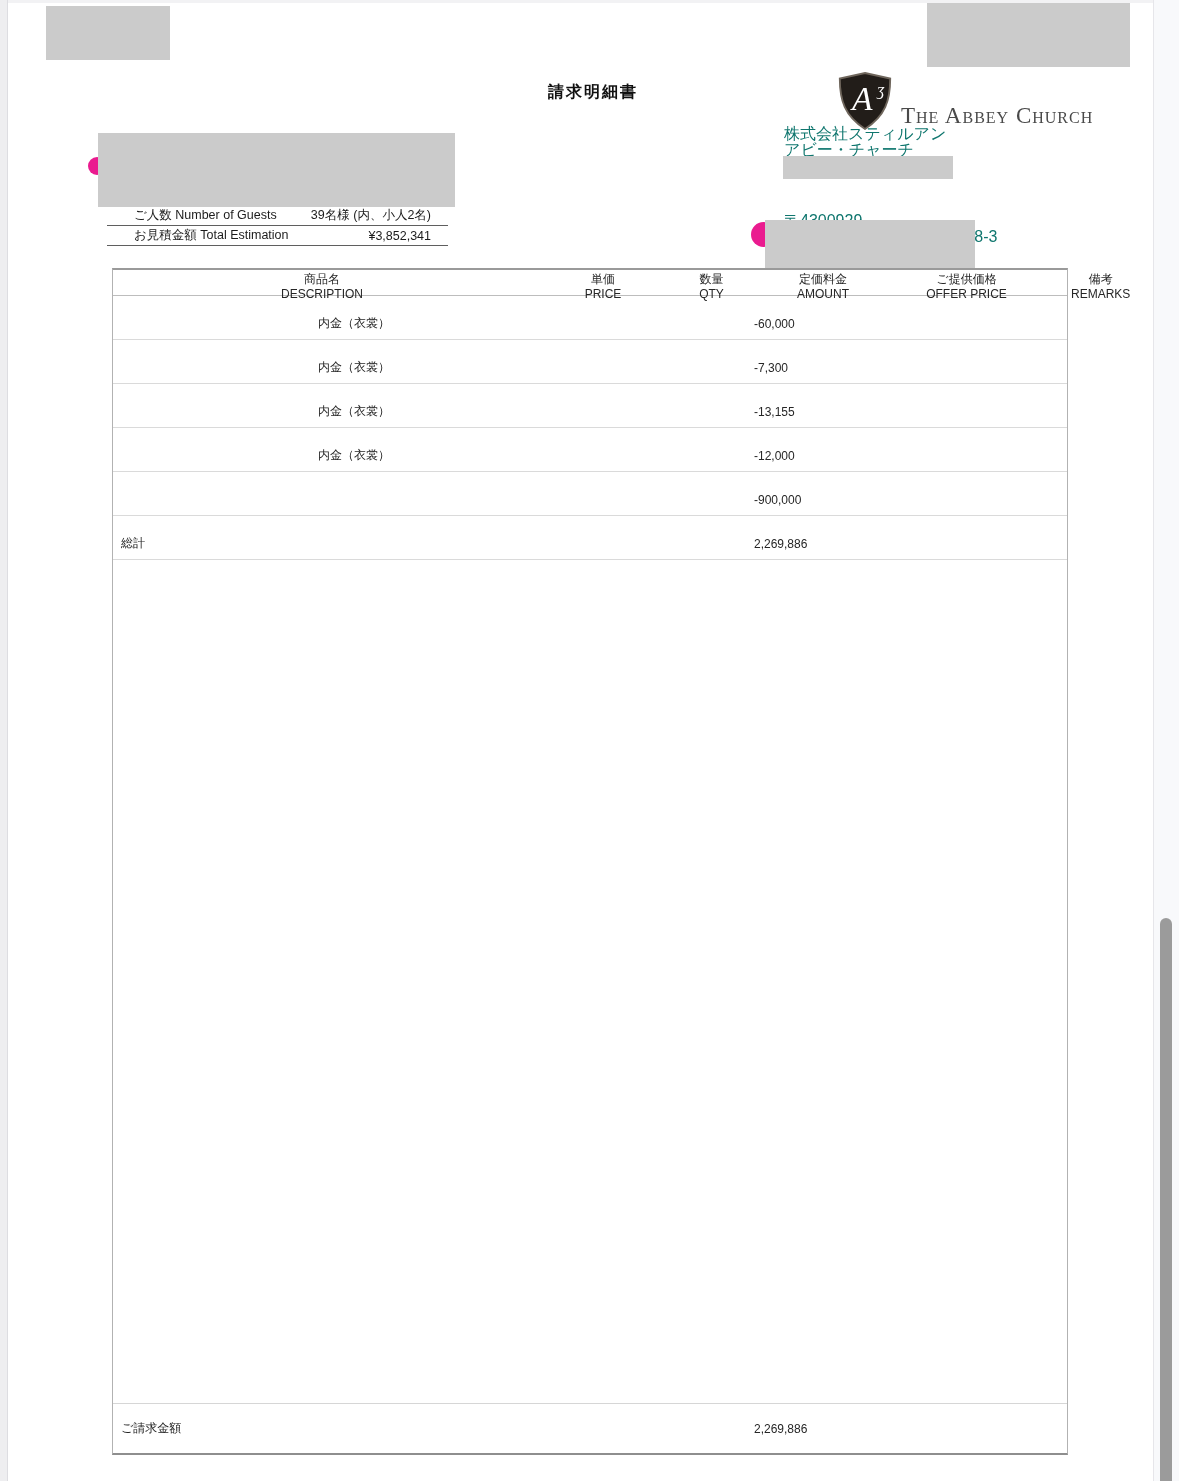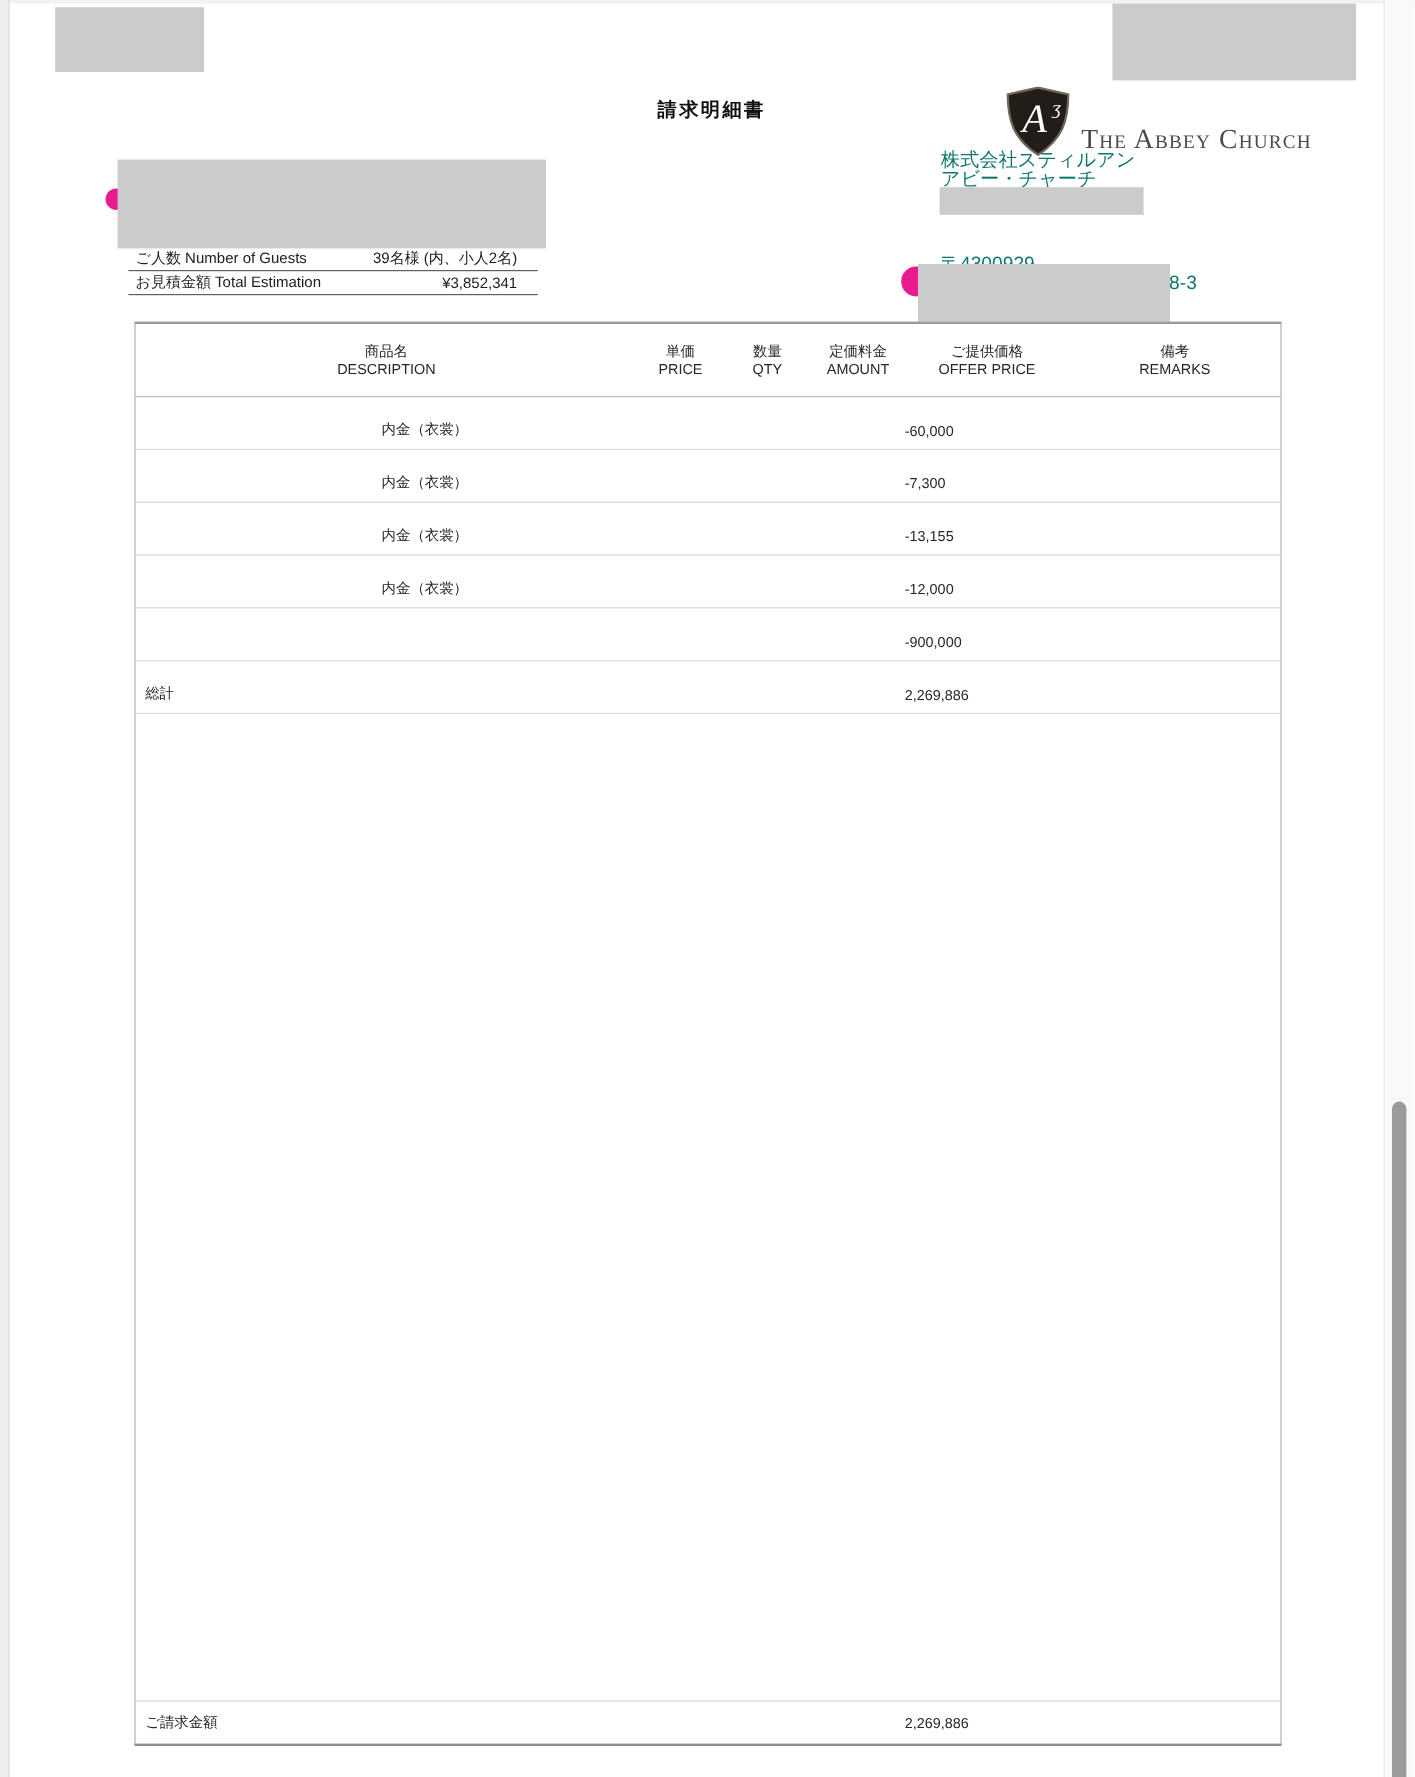--- a/index.html
+++ b/index.html
@@ -54,49 +54,49 @@
   .vendor-info .v-line { height:16px; }
   .v-gap { height:55px; } 
 
   
   .summary { position:absolute; left:107px; top:206px; width:341px; }
   .s-row {
     display:flex; justify-content:space-between; align-items:center;
     height:20px; border-bottom:1.5px solid #5f5f5f;
     font-size:12.5px; color:#1c1c1c;
   }
-  .s-label { padding-left:6px; }
+  .s-label { padding-left:6px;margin-left:21px; }
   .s-value { padding-right:17px; }
 
   
   .invoice-table {
     position:absolute; left:112px; top:268px; width:956px; height:1187px;
     border-top:2px solid #9a9a9a; border-bottom:2px solid #8e8e8e;
     border-left:1px solid #b2b2b2; border-right:1px solid #b2b2b2;
     display:flex; flex-direction:column;
     font-size:12px; color:#262626;
   }
   .t-header {
-    height:61px; border-bottom:1px solid #bdbdbd;
+    height:26px; border-bottom:1px solid #bdbdbd;
     display:grid; grid-template-columns:418px 72px 73px 78px 137px 1fr;
-    align-items:center; text-align:center;
+    align-items:center; text-align:center;gap:36px;
   }
   .t-h { line-height:15px; padding-top:2px; }
   .t-row {
     height:32px; border-bottom:1px solid #dadada;
     display:grid; grid-template-columns:418px 72px 73px 78px 137px 1fr;
     align-items:center;
     margin-top:12px;
   }
   .c-desc  { grid-column:1; padding-left:205px; }
   .c-offer { grid-column:5; text-align:left; padding-right:36px; }
   .t-row.total .c-desc  { padding-left:8px; }
   .t-row.total .c-offer { padding-right:52px; }
   .t-filler { flex:1; }
-  .t-row.billed { height:36px; border-bottom:none; border-top:1px solid #d6d6d6; }
+  .t-row.billed { height:50px; border-bottom:none; border-top:1px solid #d6d6d6; }
   .t-row.billed .c-desc  { padding-left:8px; }
   .t-row.billed .c-offer { padding-right:30px; }
 </style>
 </head>
 <body>
 
 <div class="screen">
 
   <div class="edge-top"></div>
   <div class="edge-left"></div>

